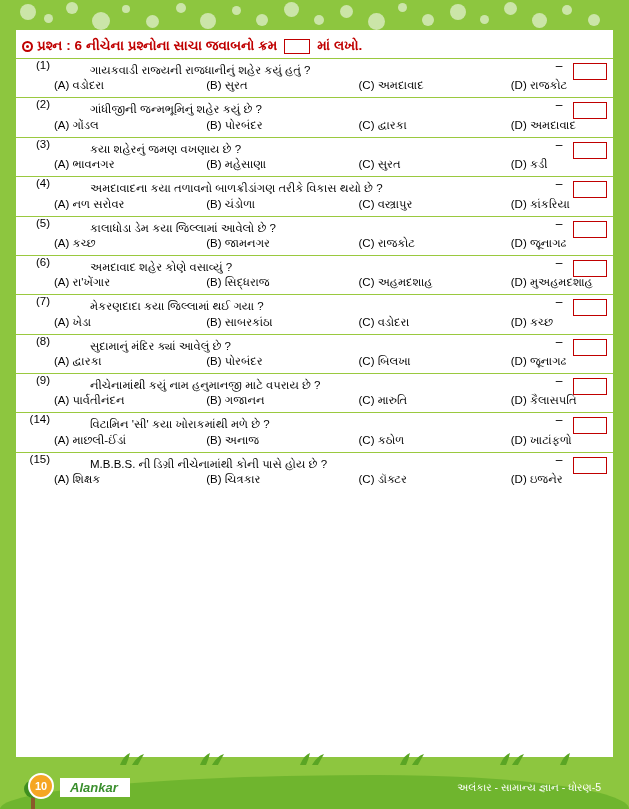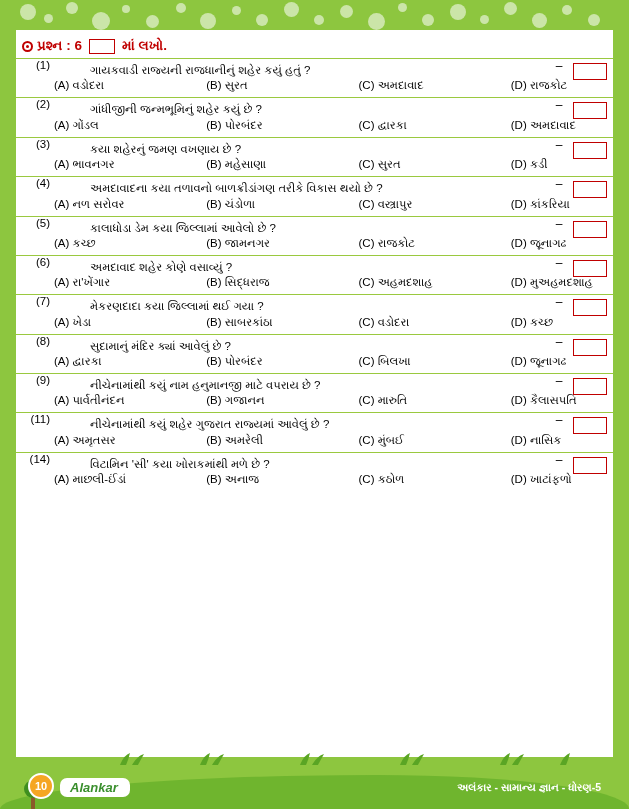--- a/index.html
+++ b/index.html
@@ -128,28 +128,28 @@
   
   .pagebadge {
     position:absolute; left:28px; bottom:10px;
     width:26px; height:26px; border-radius:50%;
     background:#f5a623; color:#fff; font-size:11px; font-weight:bold;
     display:flex; align-items:center; justify-content:center;
     border:2px solid #ffffff;
   }
   .brand {
     position:absolute; left:60px; bottom:12px;
-    background:#ffffff; border-radius:7px;
+    background:#ffffff; border-radius:0;
     padding:2px 12px 2px 10px;
     font-size:13px; font-weight:bold; font-style:italic;
     color:#3a8f2e;
   }
   .footer-right {
     position:absolute; right:28px; bottom:15px;
-    color:#ffffff; font-size:10.5px; font-weight:bold;
+    color:#ffffff; font-size:10.5px; font-weight:normal;
   }
   .tree {
     position:absolute; left:22px; bottom:0; width:22px; height:30px;
   }
 </style>
 </head>
 <body>
 
 <div class="page">
 
@@ -178,20 +178,21 @@
     <div class="bub" style="left:588px;top:14px;width:12px;height:12px;"></div>
   </div>
   <div class="side-left"></div>
   <div class="side-right"></div>
 
   <div class="content">
 
     <div class="qhead">
       <span class="dot"></span>
       <span>પ્રશ્ન : 6</span>
+      <span>નીચેના પ્રશ્નોના સાચા જવાબનો ક્રમ</span>
       <span class="boxslot"></span>
       <span>માં લખો.</span>
     </div>
 
     <table class="qtable">
       <colgroup>
         <col class="col-num">
           <col class="col-body">
           <col class="col-dash">
           <col class="col-box">
@@ -345,56 +346,56 @@
               <div class="opt">(D)  કૈલાસપતિ</div>
             </div>
           </td>
           <td class="dash">–</td>
           <td>
               <div class="ansbox"></div>
             </td>
         </tr>
 
 
-        <tr class="qrow">
-          <td class="qnum">(11)</td>
-          <td>
-            <div class="qtext">નીચેનામાંથી કયું શહેર ગુજરાત રાજ્યમાં આવેલું છે ?</div>
-            <div class="opts">
-              <div class="opt">(A)  અમૃતસર</div>
-              <div class="opt">(B)  અમરેલી</div>
-              <div class="opt">(C)  મુંબઈ</div>
-              <div class="opt">(D)  નાસિક</div>
-            </div>
-          </td>
-          <td class="dash">–</td>
-          <td>
-              <div class="ansbox"></div>
-            </td>
-        </tr>
 
 
 
         <tr class="qrow">
           <td class="qnum">(14)</td>
           <td>
             <div class="qtext">વિટામિન 'સી' કયા ખોરાકમાંથી મળે છે ?</div>
             <div class="opts">
               <div class="opt">(A)  માછલી-ઈંડાં</div>
               <div class="opt">(B)  અનાજ</div>
               <div class="opt">(C)  કઠોળ</div>
               <div class="opt">(D)  ખાટાંફળો</div>
             </div>
           </td>
           <td class="dash">–</td>
           <td>
               <div class="ansbox"></div>
             </td>
         </tr>
 
+        <tr class="qrow">
+          <td class="qnum">(15)</td>
+          <td>
+            <div class="qtext">M.B.B.S. ની ડિગ્રી નીચેનામાંથી કોની પાસે હોય છે ?</div>
+            <div class="opts">
+              <div class="opt">(A)  શિક્ષક</div>
+              <div class="opt">(B)  ચિત્રકાર</div>
+              <div class="opt">(C)  ડૉક્ટર</div>
+              <div class="opt">(D)  ઇજનેર</div>
+            </div>
+          </td>
+          <td class="dash">–</td>
+          <td>
+              <div class="ansbox"></div>
+            </td>
+        </tr>
 
 
       </tbody>
     </table>
   </div>
 
   <div class="bottom-band">
     <div class="hill"></div>
 
     <svg class="tree" viewBox="0 0 22 30">

